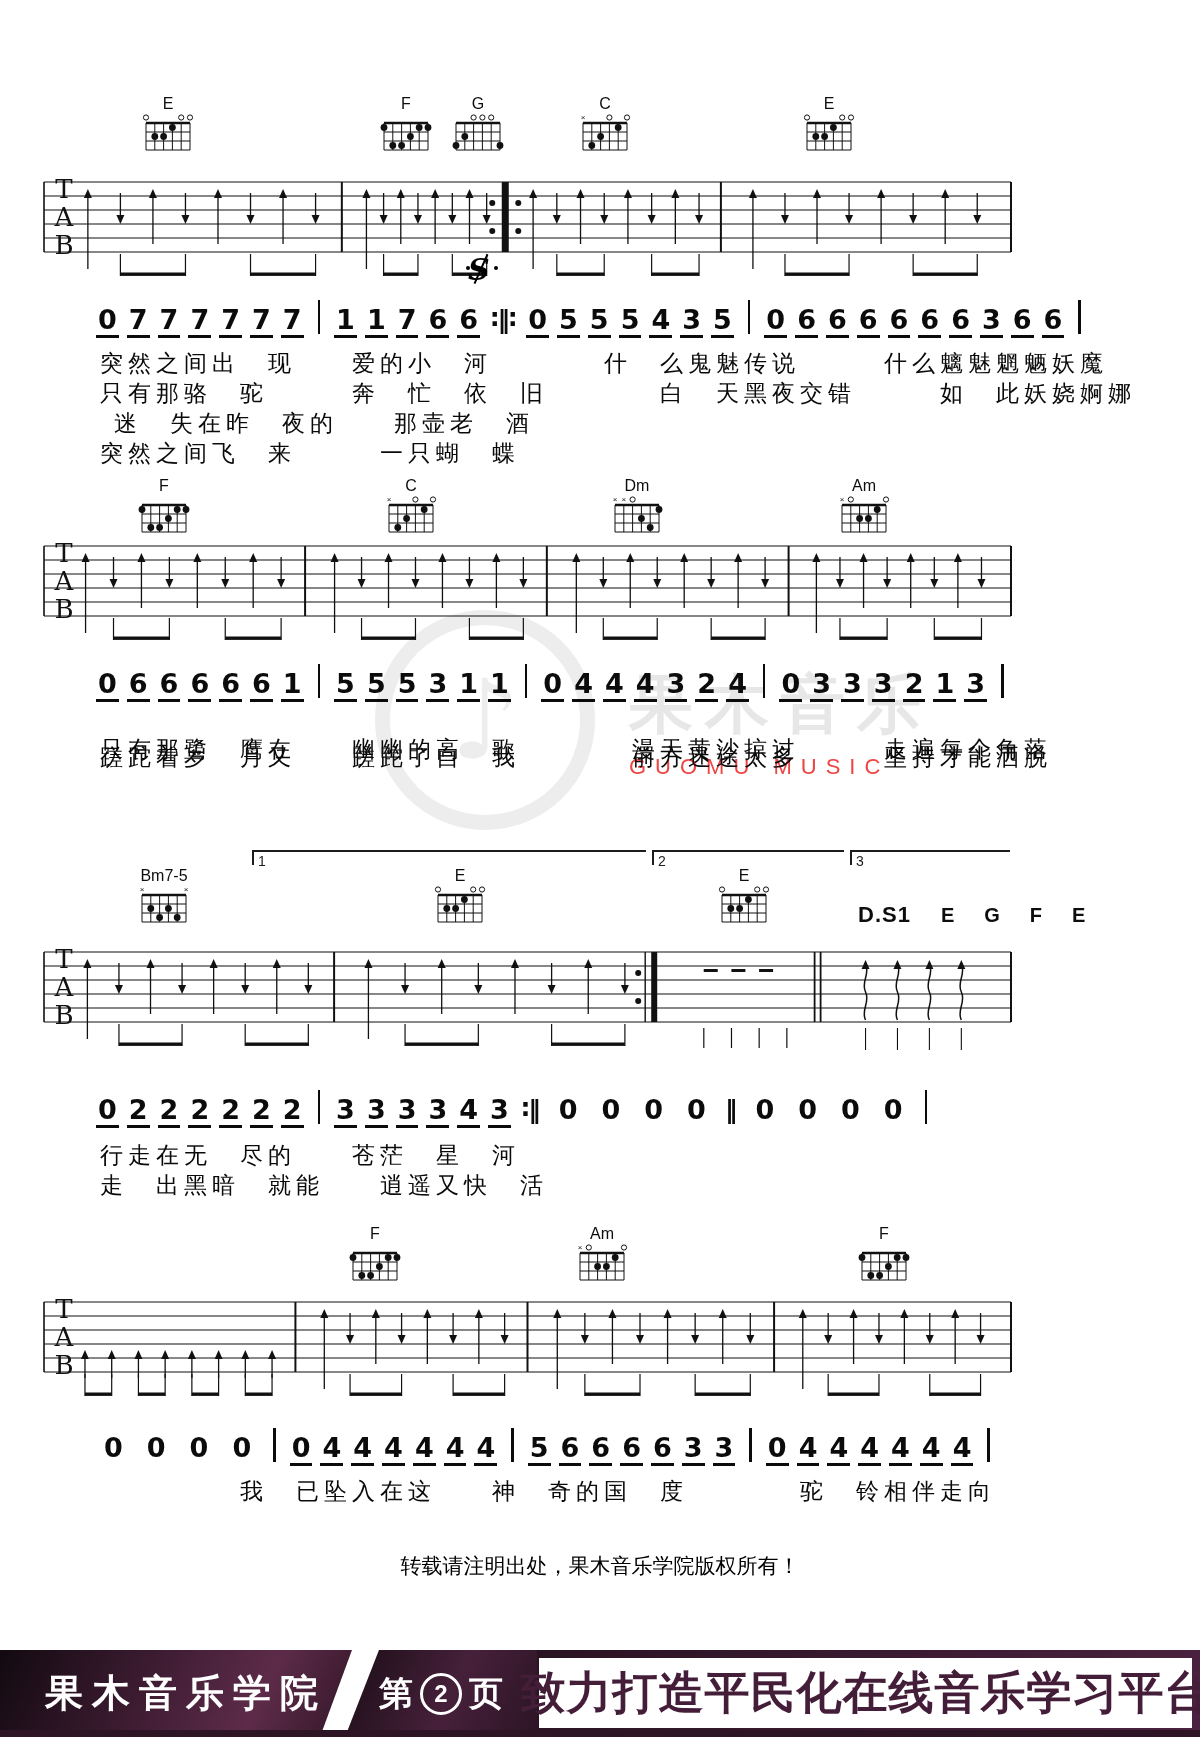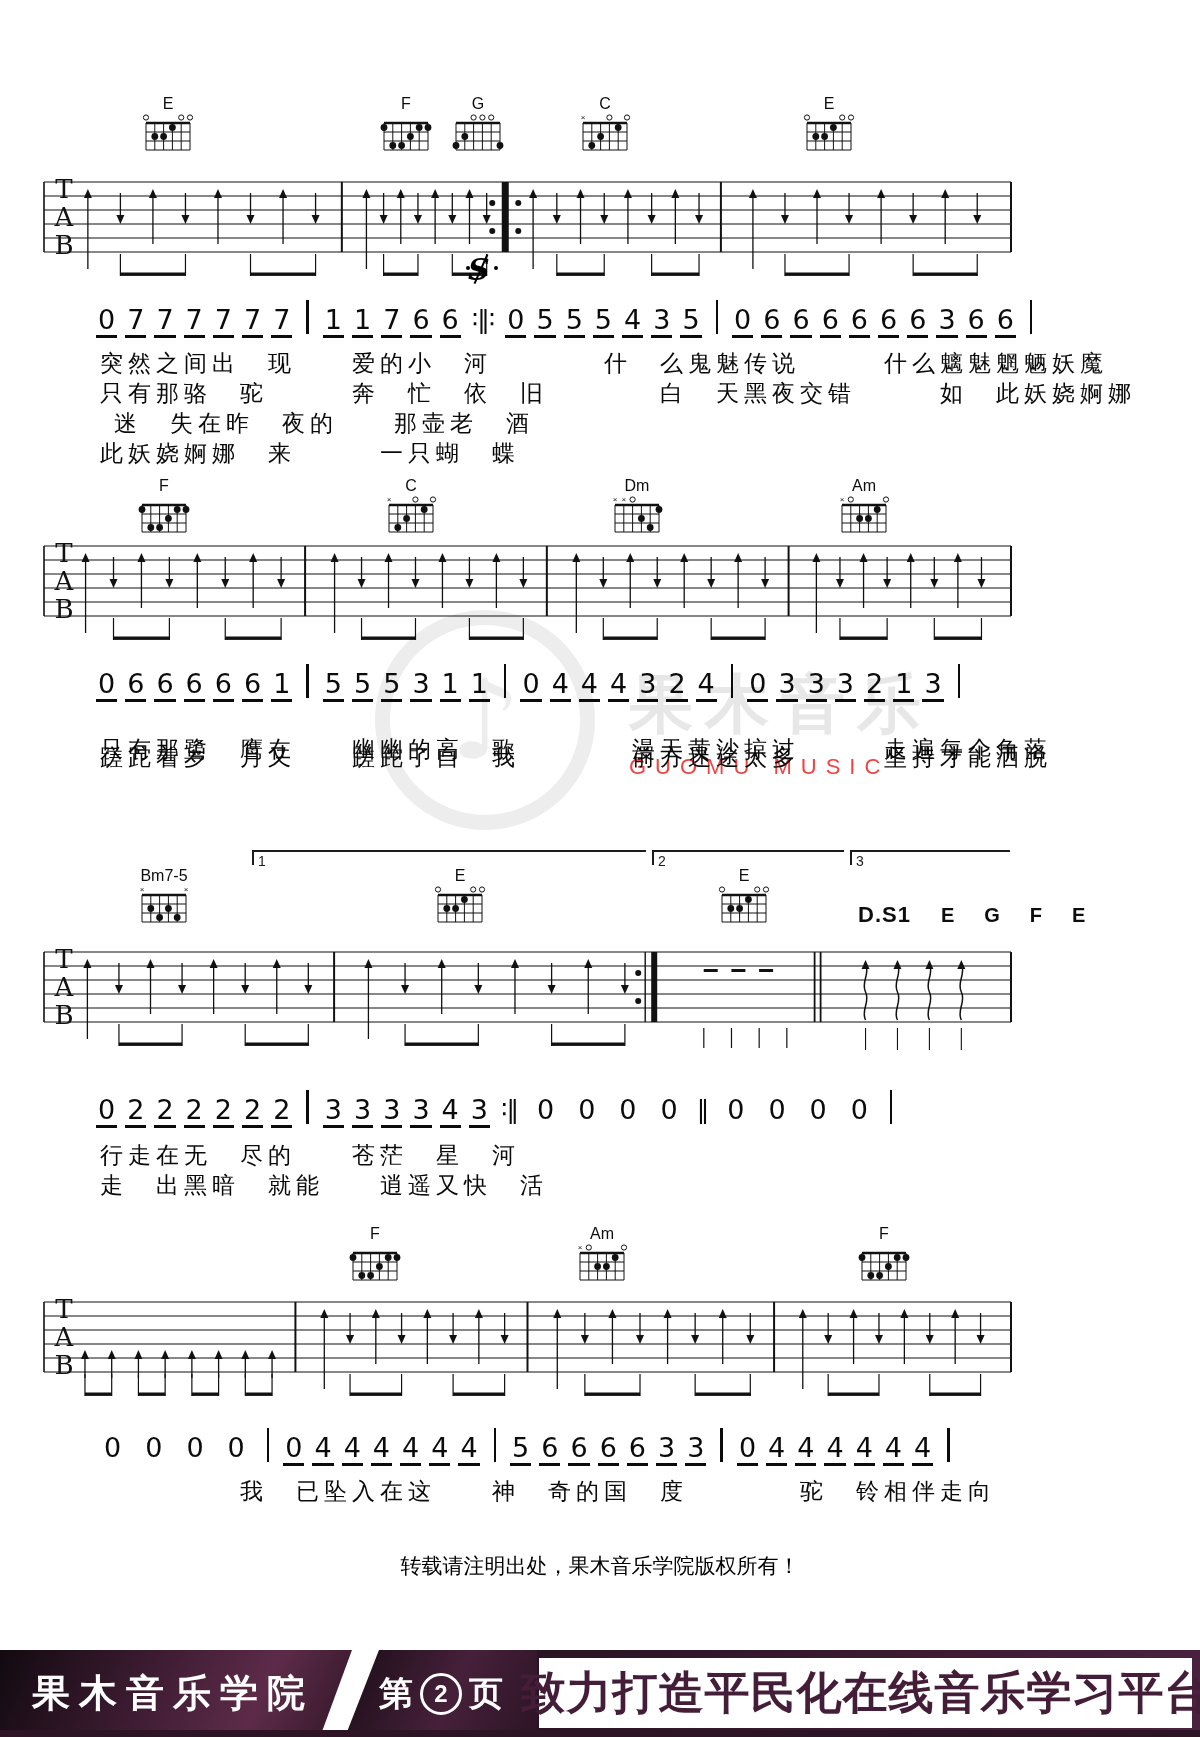--- a/index.html
+++ b/index.html
@@ -11,21 +11,21 @@
              display:flex;align-items:center;justify-content:center;}
   .wm-note{font-size:110px;color:#ededed;font-family:"DejaVu Sans",sans-serif;}
   .wm-cn{font-size:64px;font-weight:bold;color:#e7e7e7;letter-spacing:12px;white-space:nowrap;}
   .wm-en{font-size:22px;color:#ef4444;letter-spacing:9px;margin-top:6px;}
   
   #systems{position:absolute;inset:0;z-index:1;}
   .chordrow{position:absolute;left:40px;width:1130px;height:74px;}
   .chord{position:absolute;top:0;}
   .staffwrap{position:absolute;left:40px;width:975px;height:132px;}
   .numline{position:absolute;left:92px;white-space:nowrap;font-family:"DejaVu Sans",sans-serif;
-           font-weight:normal;font-size:27px;color:#0b0b0b;z-index:2;}
+           font-weight:bold;font-size:27px;color:#0b0b0b;z-index:2;}
   .numline .n{display:inline-block;min-width:17px;text-align:center;margin:0 4px;padding:0 2px 1px 2px;
               border-bottom:3px solid #0b0b0b;line-height:1.05;}
   .numline .n.plain{border-bottom:none;margin:0 10px;}
   .numline .bar{display:inline-block;width:2.5px;height:34px;background:#0b0b0b;margin:0 10px;vertical-align:-5px;}
   .numline .rep{display:inline-block;font-size:25px;margin:0 7px;letter-spacing:-1px;vertical-align:1px;}
   .lyr{position:absolute;left:100px;font-size:23px;letter-spacing:5px;color:#0a0a0a;white-space:pre;z-index:2;}
   .volta{position:absolute;height:13px;border-top:2px solid #1c1c1c;border-left:2px solid #1c1c1c;z-index:2;}
   .volta span{font-size:14px;padding-left:4px;color:#1c1c1c;}
   .dsal{position:absolute;z-index:2;color:#0d0d0d;white-space:nowrap;}
   .dsal .lbl{font-size:22px;font-weight:bold;letter-spacing:1px;}
@@ -34,21 +34,21 @@
   .segno .s{font-family:"DejaVu Serif",serif;font-style:italic;font-weight:bold;font-size:30px;color:#000;}
   .segno .sl{position:absolute;left:12px;top:1px;width:2px;height:32px;background:#000;transform:rotate(24deg);}
   .segno .d1,.segno .d2{position:absolute;width:4px;height:4px;border-radius:50%;background:#000;}
   .segno .d1{left:-2px;top:14px;} .segno .d2{right:-4px;top:14px;}
   
   .copyright{position:absolute;left:0;top:1552px;width:100%;text-align:center;font-size:21px;color:#000;z-index:2;}
   .bbar{position:absolute;left:0;top:1650px;width:1200px;height:87px;z-index:2;background:#fff;}
   .seg{position:absolute;top:0;height:87px;}
   .seg.left{left:0;width:352px;clip-path:polygon(0 0,100% 0,calc(100% - 32px) 100%,0 100%);
             background:linear-gradient(115deg,#120a10 0%,#3c1b31 40%,#5d2b49 72%,#321627 100%);
-            display:flex;align-items:center;padding-left:32px;box-sizing:border-box;}
+            display:flex;align-items:center;padding-left:20px;box-sizing:border-box;justify-content:center;}
   .seg.left span{font-size:38px;font-weight:bold;color:#fff;letter-spacing:9px;white-space:nowrap;}
   .seg.mid{left:345px;width:192px;clip-path:polygon(34px 0,100% 0,100% 100%,0 100%);
            background:linear-gradient(115deg,#1a0d16 0%,#46203a 55%,#2c1425 100%);
            display:flex;align-items:center;justify-content:center;color:#fff;}
   .seg.mid .t{font-size:34px;font-weight:bold;}
   .pgc{display:inline-flex;width:36px;height:36px;border:3px solid #fff;border-radius:50%;
        align-items:center;justify-content:center;font-size:24px;font-weight:bold;margin:0 7px;}
   .seg.right{left:537px;width:663px;background:linear-gradient(115deg,#2a1322,#4b2240);}
   .sbox{position:absolute;left:2px;right:8px;top:8px;bottom:9px;background:#fff;
         display:flex;align-items:center;justify-content:center;}
@@ -273,21 +273,21 @@
           <rect x="744.96825" y="106.5" width="64.09100000000001" height="3.4" fill="#111"></rect>
           <line x1="873.15025" y1="88" x2="873.15025" y2="110" stroke="#111" stroke-width="1.2"></line>
           <line x1="937.24125" y1="88" x2="937.24125" y2="110" stroke="#111" stroke-width="1.2"></line>
           <rect x="873.15025" y="106.5" width="64.09100000000001" height="3.4" fill="#111"></rect>
         </svg></div>
       <div class="numline" style="top: 300px;"><span class="n">0</span><span class="n">7</span><span class="n">7</span><span class="n">7</span><span class="n">7</span><span class="n">7</span><span class="n">7</span><span class="bar"></span><span class="n">1</span><span class="n">1</span><span class="n">7</span><span class="n">6</span><span class="n">6</span><span class="rep">∶‖∶</span><span class="n">0</span><span class="n">5</span><span class="n">5</span><span class="n">5</span><span class="n">4</span><span class="n">3</span><span class="n">5</span><span class="bar"></span><span class="n">0</span><span class="n">6</span><span class="n">6</span><span class="n">6</span><span class="n">6</span><span class="n">6</span><span class="n">6</span><span class="n">3</span><span class="n">6</span><span class="n">6</span><span class="bar"></span></div>
       <span class="segno" style="left: 468px; top: 252px;"><span class="s">S</span><span class="sl"></span><span class="d1"></span><span class="d2"></span></span>
       <div class="lyr" style="top: 348px;">突然之间出　现　　爱的小　河　　　　什　么鬼魅传说　　　什么魑魅魍魉妖魔</div>
       <div class="lyr" style="top: 378px;">只有那骆　驼　　　奔　忙　依　旧　　　　白　天黑夜交错　　　如　此妖娆婀娜</div>
       <div class="lyr" style="top: 408px; margin-left: 14px;">迷　失在昨　夜的　　那壶老　酒</div>
-      <div class="lyr" style="top: 438px;">此妖娆婀娜　来　　　一只蝴　蝶</div>
+      <div class="lyr" style="top: 438px;">突然之间飞　来　　　一只蝴　蝶</div>
       <div class="chordrow" style="top: 478px;">
         <div class="chord" style="left: 7.6%;"><svg width="76" height="72" viewBox="0 0 76 72">
             <text x="38" y="13" text-anchor="middle" font-size="16" font-family="Liberation Sans, sans-serif" fill="#0d0d0d">F</text>
             <line x1="16" y1="27" x2="16" y2="54" stroke="#111" stroke-width="1"></line>
             <line x1="24.8" y1="27" x2="24.8" y2="54" stroke="#111" stroke-width="1"></line>
             <line x1="33.6" y1="27" x2="33.6" y2="54" stroke="#111" stroke-width="1"></line>
             <line x1="42.400000000000006" y1="27" x2="42.400000000000006" y2="54" stroke="#111" stroke-width="1"></line>
             <line x1="51.2" y1="27" x2="51.2" y2="54" stroke="#111" stroke-width="1"></line>
             <line x1="60" y1="27" x2="60" y2="54" stroke="#111" stroke-width="1"></line>
             <line x1="16" y1="27" x2="60" y2="27" stroke="#111" stroke-width="2.4"></line>

